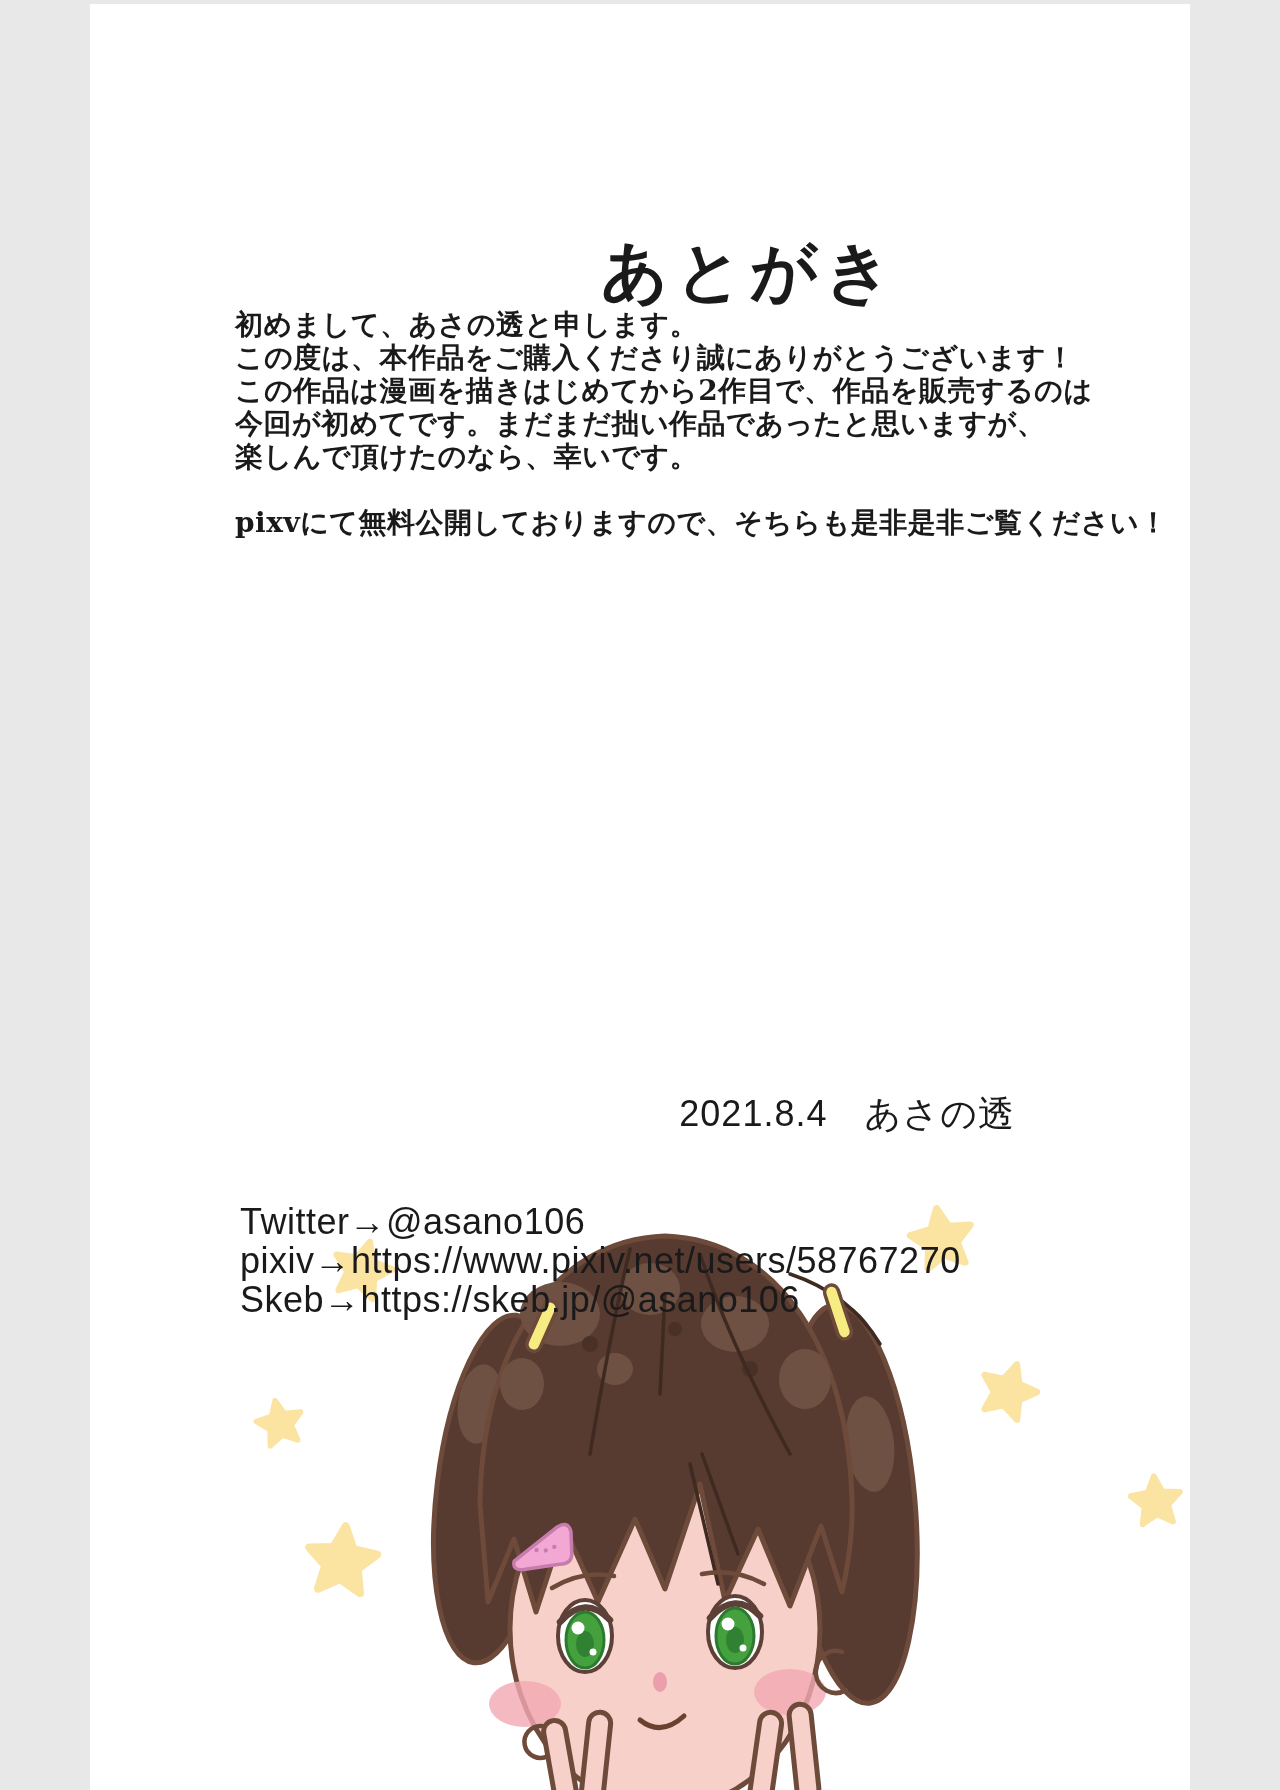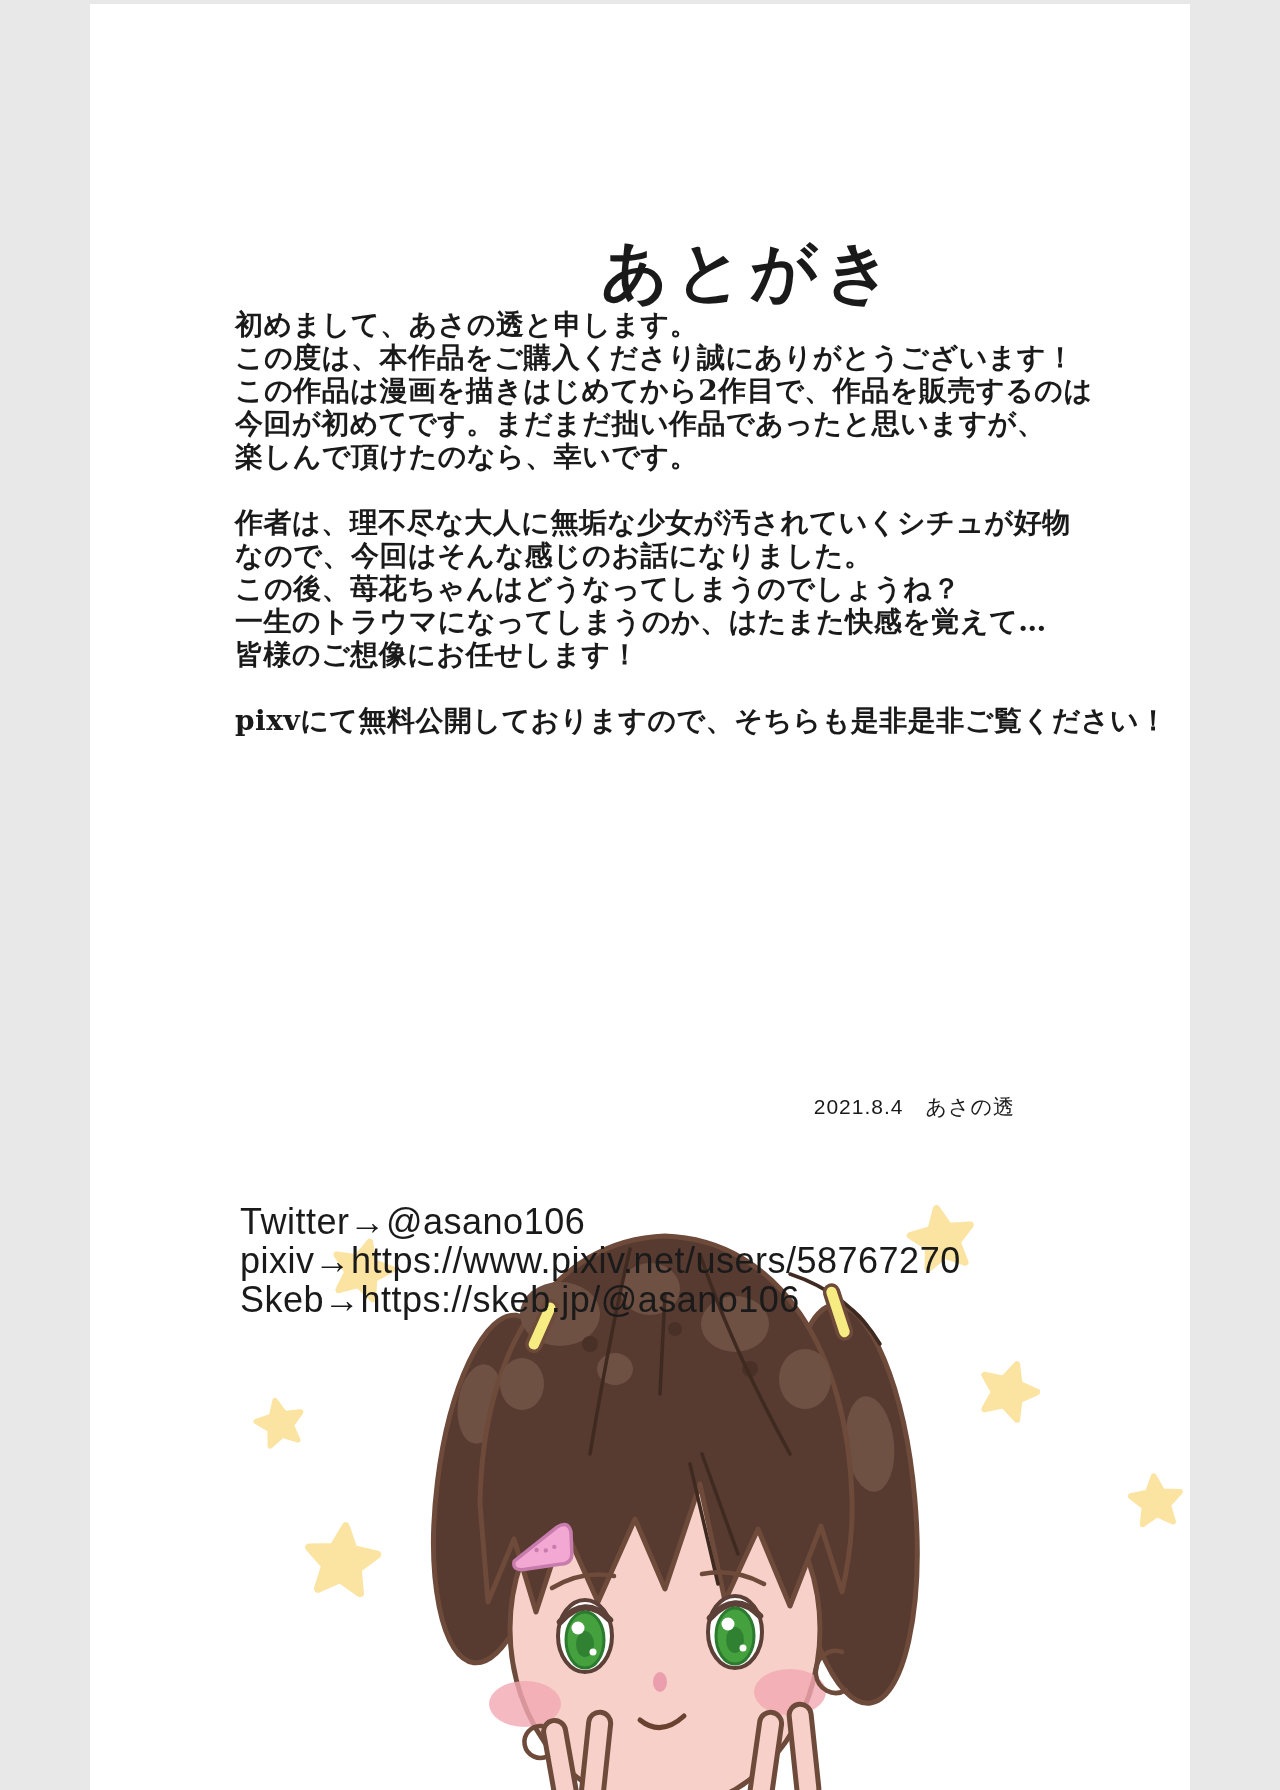--- a/index.html
+++ b/index.html
@@ -18,21 +18,21 @@
   .body-text{
     position:absolute;left:145px;top:304px;z-index:2;
     font-family:"DejaVu Serif","Liberation Serif",serif;
     font-weight:600;font-size:28px;line-height:33px;letter-spacing:.5px;
   }
   .para{margin:0 0 33px 0;}
   .line{display:block;white-space:pre;}
   .sig{
     position:absolute;top:1092px;right:175px;z-index:2;
     font-family:"Liberation Sans","DejaVu Sans",sans-serif;
-    font-size:21px;line-height:1;letter-spacing:1px;
+    font-size:36px;line-height:1;letter-spacing:1px;
   }
   .contacts{
     position:absolute;left:150px;top:1198px;z-index:2;
     font-family:"Liberation Sans","DejaVu Sans",sans-serif;
     font-size:36px;line-height:39px;letter-spacing:.5px;
   }
   .art{position:absolute;left:0;top:1150px;width:1280px;height:640px;z-index:1;}
 
   
   .star{fill:var(--star);stroke:var(--star);stroke-width:.22;stroke-linejoin:round;}
@@ -61,27 +61,20 @@
 
   <h1 class="title">あとがき</h1>
 
   <section class="body-text">
     <p class="para">
       <span class="line">初めまして、あさの透と申します。</span>
       <span class="line">この度は、本作品をご購入くださり誠にありがとうございます！</span>
       <span class="line">この作品は漫画を描きはじめてから2作目で、作品を販売するのは</span>
       <span class="line">今回が初めてです。まだまだ拙い作品であったと思いますが、</span>
       <span class="line">楽しんで頂けたのなら、幸いです。</span>
-    </p>
-    <p class="para">
-      <span class="line">作者は、理不尽な大人に無垢な少女が汚されていくシチュが好物</span>
-      <span class="line">なので、今回はそんな感じのお話になりました。</span>
-      <span class="line">この後、苺花ちゃんはどうなってしまうのでしょうね？</span>
-      <span class="line">一生のトラウマになってしまうのか、はたまた快感を覚えて…</span>
-      <span class="line">皆様のご想像にお任せします！</span>
     </p>
     <p class="para">
       <span class="line">pixvにて無料公開しておりますので、そちらも是非是非ご覧ください！</span>
     </p>
   </section>
 
   <div class="sig">2021.8.4　あさの透</div>
 
   <section class="contacts">
     <span class="line">Twitter→@asano106</span>

